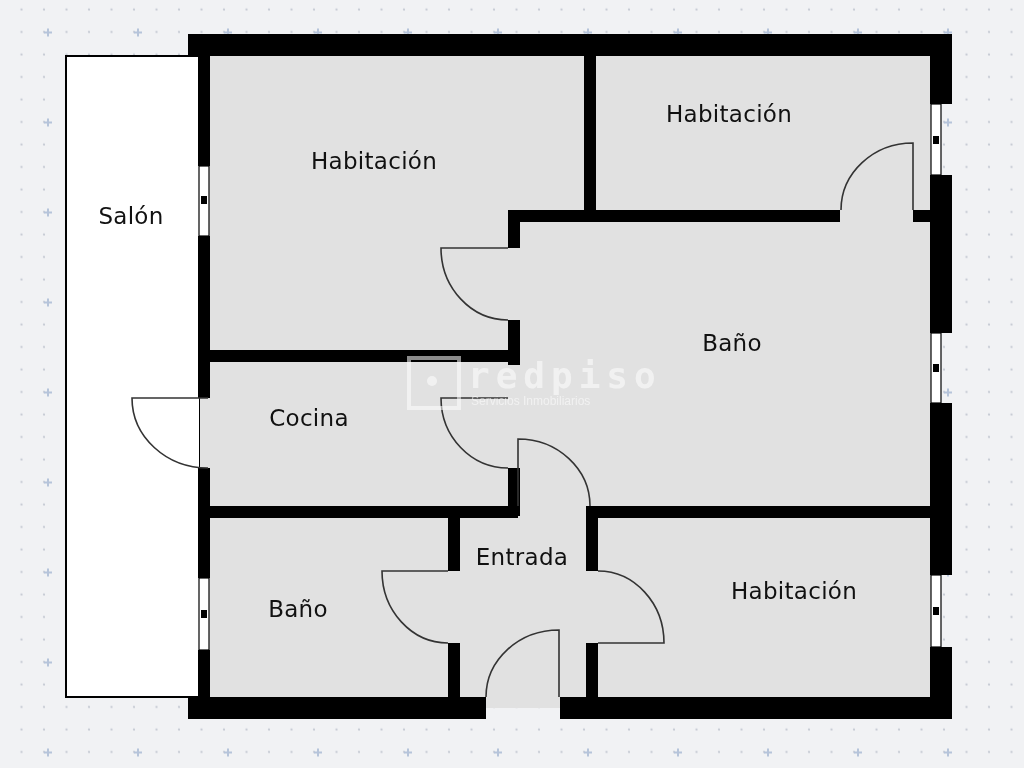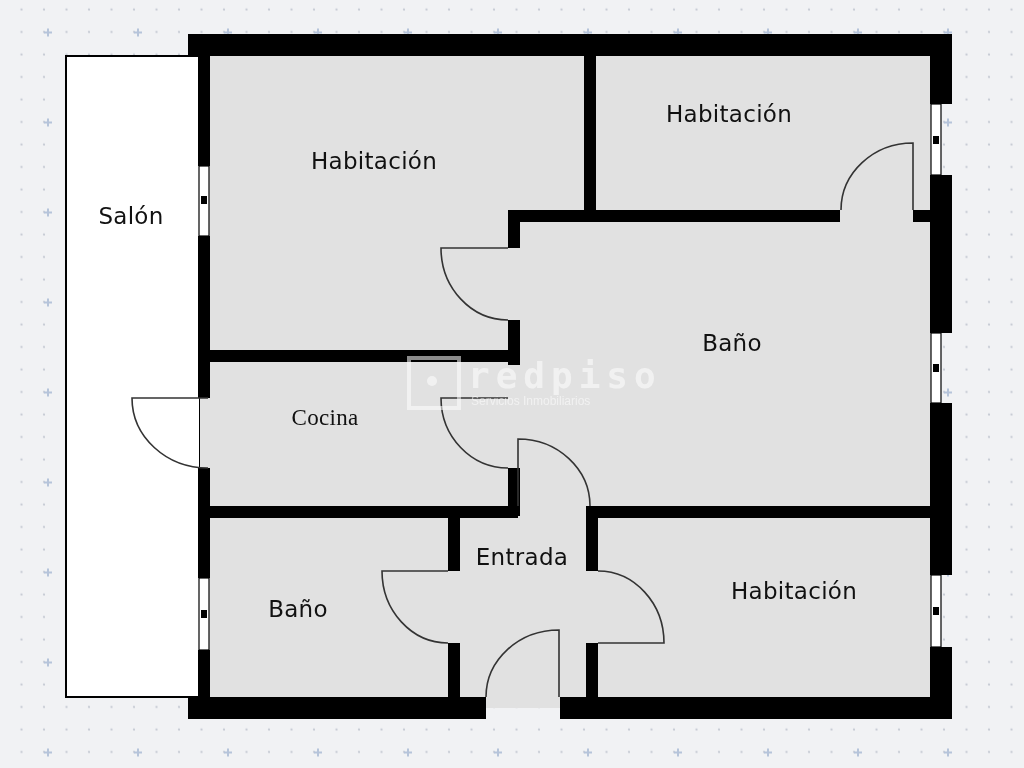--- a/index.html
+++ b/index.html
@@ -109,17 +109,17 @@
       <circle cx="432" cy="381" r="5" fill="#ffffff" opacity="0.55"></circle>
       <text class="wm-text" x="468" y="388">redpiso</text>
       <text class="wm-sub" x="471" y="405">Servicios Inmobiliarios</text>
     </g>
   </svg>
 
   <div class="label" style="left:131px;top:216px;">Salón</div>
   <div class="label" style="left:374px;top:161px;">Habitación</div>
   <div class="label" style="left:729px;top:114px;">Habitación</div>
   <div class="label" style="left:732px;top:343px;">Baño</div>
-  <div class="label" style="left:325px;top:418px;font-family:Liberation Serif, serif;">Cocina</div>
+  <div class="label" style="left:309px;top:418px;">Cocina</div>
   <div class="label" style="left:522px;top:557px;">Entrada</div>
   <div class="label" style="left:298px;top:609px;">Baño</div>
   <div class="label" style="left:794px;top:591px;">Habitación</div>
 </div>
 
 </body></html>

